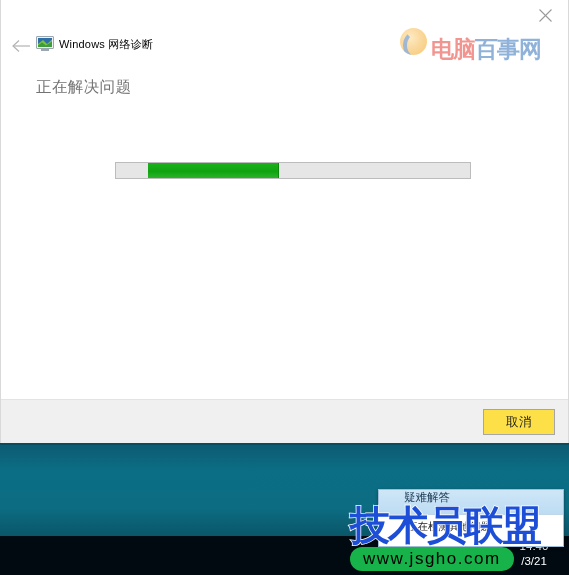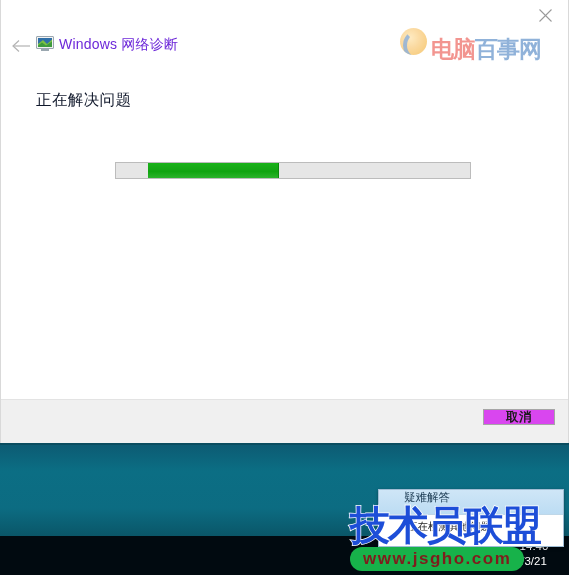--- a/index.html
+++ b/index.html
@@ -62,33 +62,33 @@
     cursor: pointer;
   }
   #app-icon {
     position: absolute;
     left: 35px; top: 3px;
     width: 18px; height: 16px;
   }
   #app-title {
     position: absolute;
     left: 58px; top: 0px;
-    font-size: 14px;
-    color: #6d28d9;
+    font-size: 11px;
+    color: #000000;
     line-height: 22px;
     white-space: nowrap;
     letter-spacing: .2px;
   }
 
   
   #content-heading {
     position: absolute;
-    left: 35px; top: 90px;
+    left: 35px; top: 77px;
     font-size: 15.5px;
-    color: #0f172a;
+    color: #737373;
     letter-spacing: .4px;
     white-space: nowrap;
   }
   #content-status {
     position: absolute;
     left: 35px; top: 125px;
     font-size: 12.5px;
     color: #1b1b1b;
     letter-spacing: .2px;
     white-space: nowrap;
@@ -172,32 +172,31 @@
     left: 0; bottom: 0;
     width: 100%;
     height: 44px;
     background: #f0f0f0;
     border-top: 1px solid #e3e3e3;
     box-sizing: border-box;
   }
   #cancel-button {
     position: absolute;
     right: 13px; top: 9px;
-    width: 72px; height: 16px;
-    background: #d946ef;
+    width: 72px; height: 26px;
+    background: #fde047;
     border: 1px solid #a6a6a6;
     box-sizing: border-box;
     font-size: 12.5px;
     color: #1b1b1b;
     display: flex;
     align-items: center;
     justify-content: center;
     cursor: pointer;
     letter-spacing: .5px;
-    font-weight: bold;
   }
 
   
   #desktop {
     position: absolute;
     left: 0; top: 443px;
     width: 569px;
     height: 93px;
     background: linear-gradient(to bottom, #0d5a72 0%, #0b6e84 30%, #0c6c82 70%, #0a5668 100%);
   }
@@ -286,22 +285,22 @@
   }
   #jsgho-url-box {
     margin-top: 2px;
     background: #17b24a;
     border-radius: 14px;
     display: inline-block;
     padding: 2px 13px 3px 13px;
   }
   #jsgho-url {
     font-size: 17px;
-    font-weight: bold;
-    color: #7f1d1d;
+    font-weight: normal;
+    color: #000000;
     letter-spacing: 1.5px;
     line-height: 19px;
     white-space: nowrap;
     text-align: right;
   }
 </style>
 </head>
 <body>
 
 <div id="desktop">

